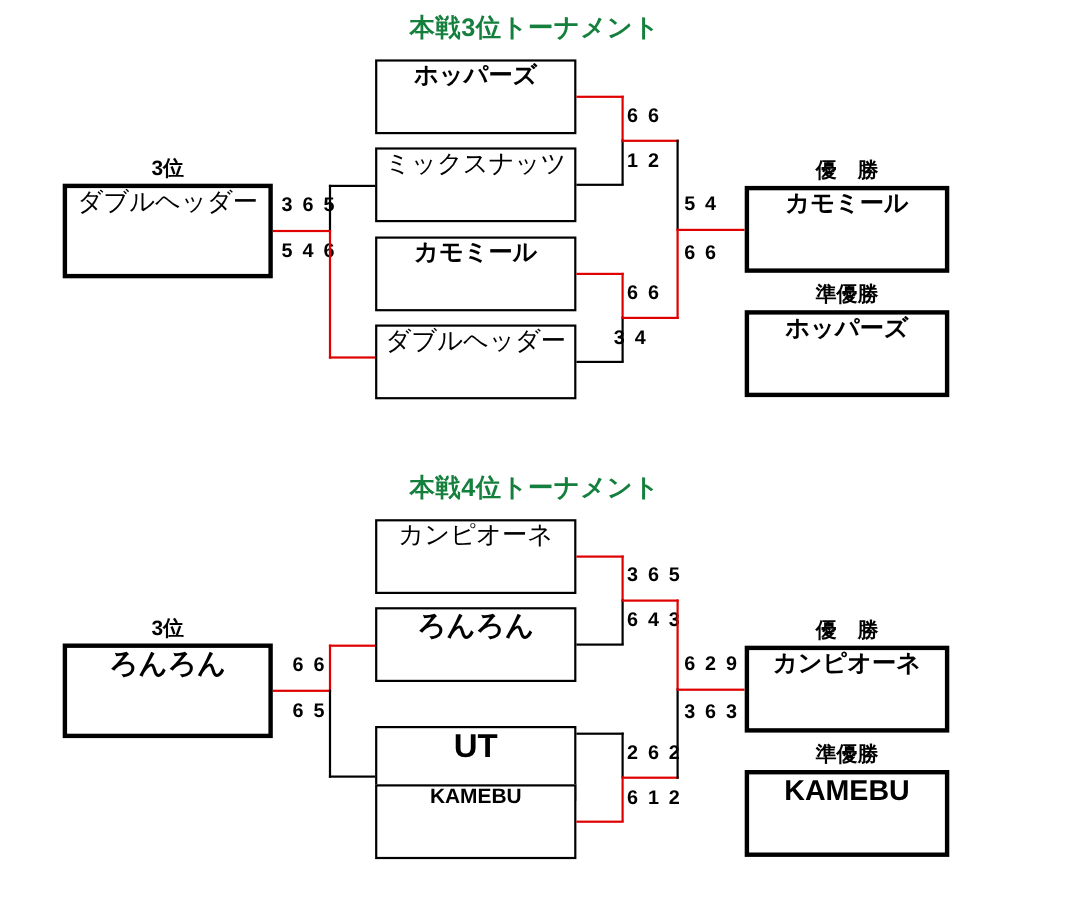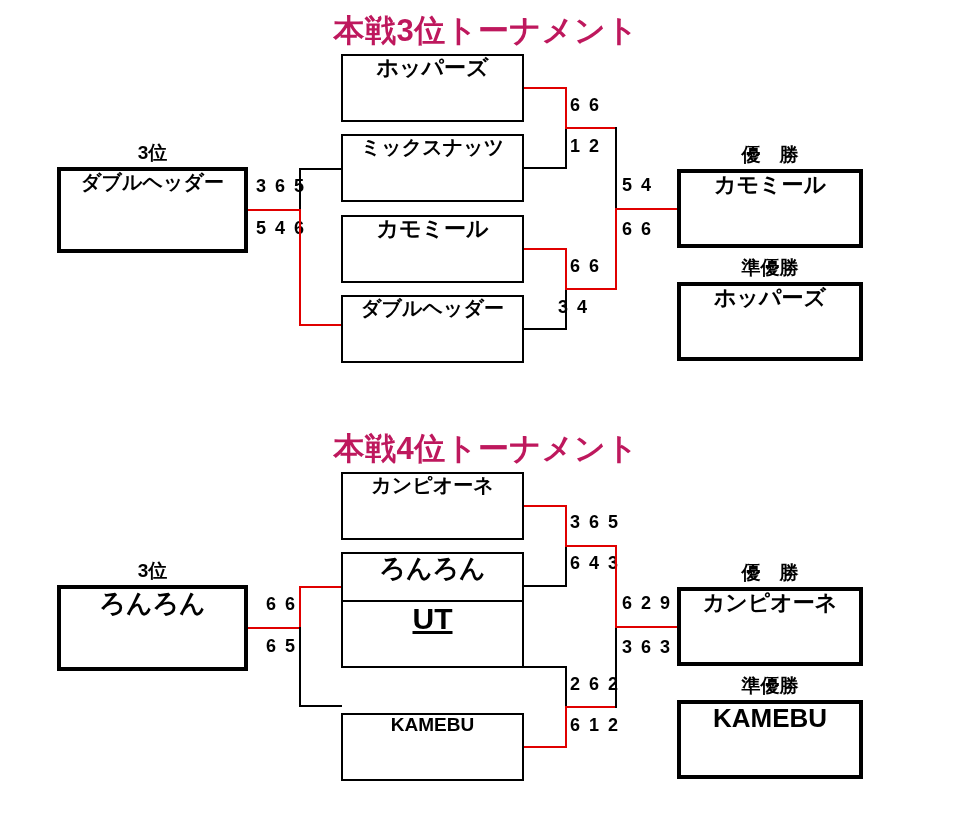--- a/index.html
+++ b/index.html
@@ -18,24 +18,24 @@
   .bracket-section {
     position: absolute;
     left: 0;
     top: 0;
     width: 972px;
   }
   .section-title {
     position: absolute;
     width: 972px;
     text-align: center;
-    font-size: 31px;
+    font-size: 23px;
     font-weight: bold;
     letter-spacing: 0.5px;
-    color: #be185d;
+    color: #15803d;
     white-space: nowrap;
   }
   .box {
     position: absolute;
     box-sizing: border-box;
     background: #ffffff;
     border: 2px solid #000000;
     display: flex;
     align-items: flex-start;
     justify-content: center;
@@ -69,21 +69,21 @@
   .line {
     position: absolute;
     background: #000000;
   }
   .line.red {
     background: #e00000;
   }
   .hline { height: 2px; }
   .vline { width: 2px; }
   .fs-22 { font-size: 22px; font-weight: bold; }
-  .fs-20 { font-size: 20px; font-weight: bold; }
+  .fs-20 { font-size: 23px; font-weight: normal; }
   .fs-26 { font-size: 26px; font-weight: bold; }
   .fs-19 { font-size: 19px; font-weight: bold; }
 </style>
 </head>
 <body>
 
 <div class="bracket-section">
 
   <div class="section-title" style="top:10px;">本戦3位トーナメント</div>
 
@@ -166,21 +166,21 @@
   <div class="line vline" style="left:299px; top:627px; height:80px;"></div>
   <div class="line hline red" style="left:299px; top:586px; width:43px;"></div>
   <div class="line hline" style="left:299px; top:705px; width:43px;"></div>
 
   <div class="box" style="left:341px; top:472px; width:183px; height:68px;">
     <span class="box-label fs-20">カンピオーネ</span>
   </div>
   <div class="box" style="left:341px; top:552px; width:183px; height:68px;">
     <span class="box-label fs-26">ろんろん</span>
   </div>
-  <div class="box" style="left:341px; top:600px; width:183px; height:68px;text-decoration:underline;">
+  <div class="box" style="left:341px; top:660px; width:183px; height:68px;">
     <span class="box-label" style="font-size:30px;font-weight:bold;">UT</span>
   </div>
   <div class="box" style="left:341px; top:713px; width:183px; height:68px;">
     <span class="box-label fs-19">KAMEBU</span>
   </div>
 
   <div class="line hline red" style="left:524px; top:505px; width:43px;"></div>
   <div class="line hline" style="left:524px; top:585px; width:43px;"></div>
   <div class="line vline red" style="left:565px; top:505px; height:41px;"></div>
   <div class="line vline" style="left:565px; top:545px; height:41px;"></div>

